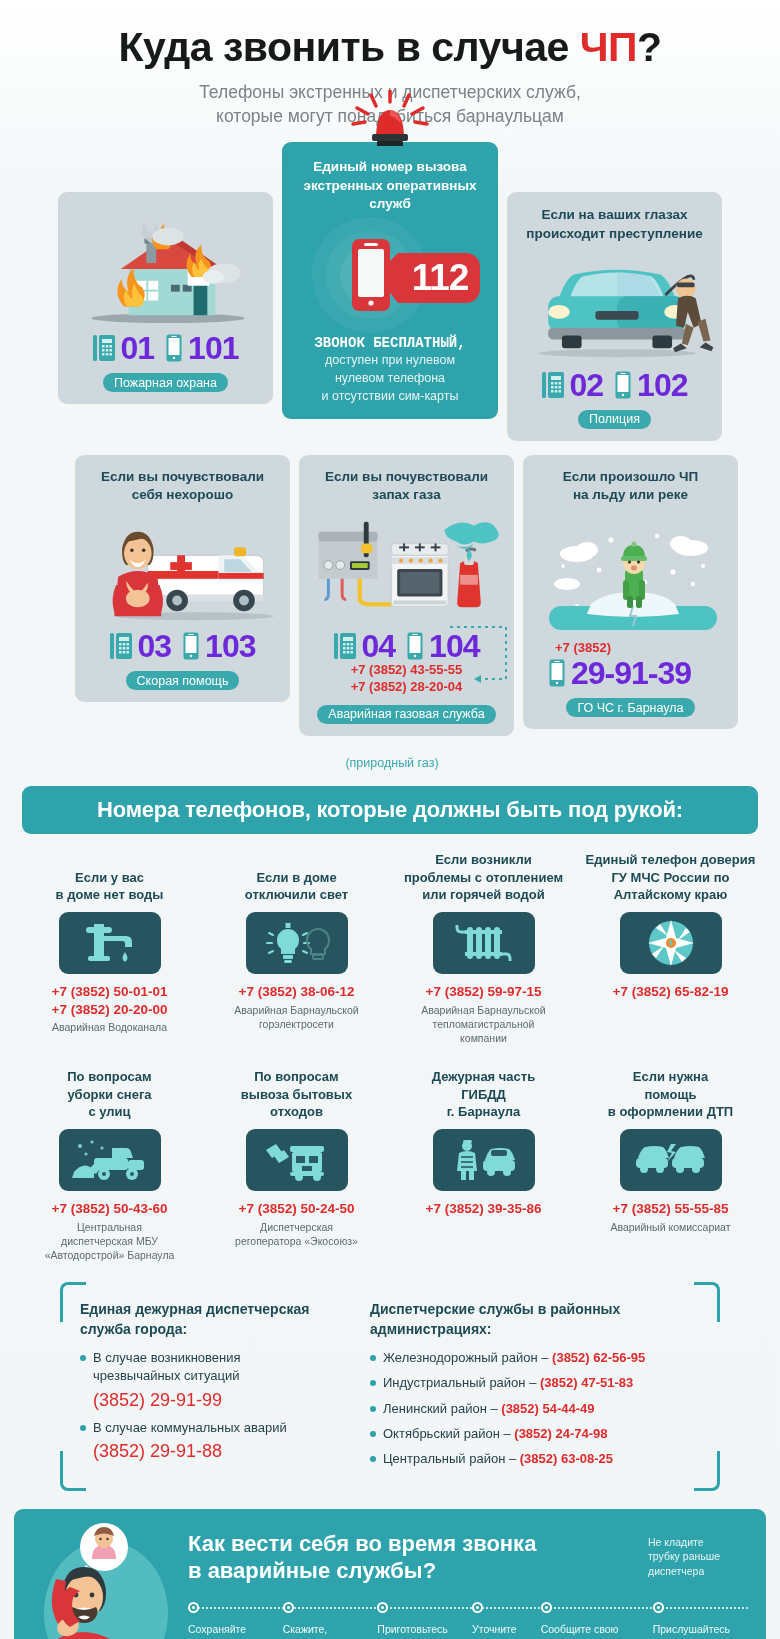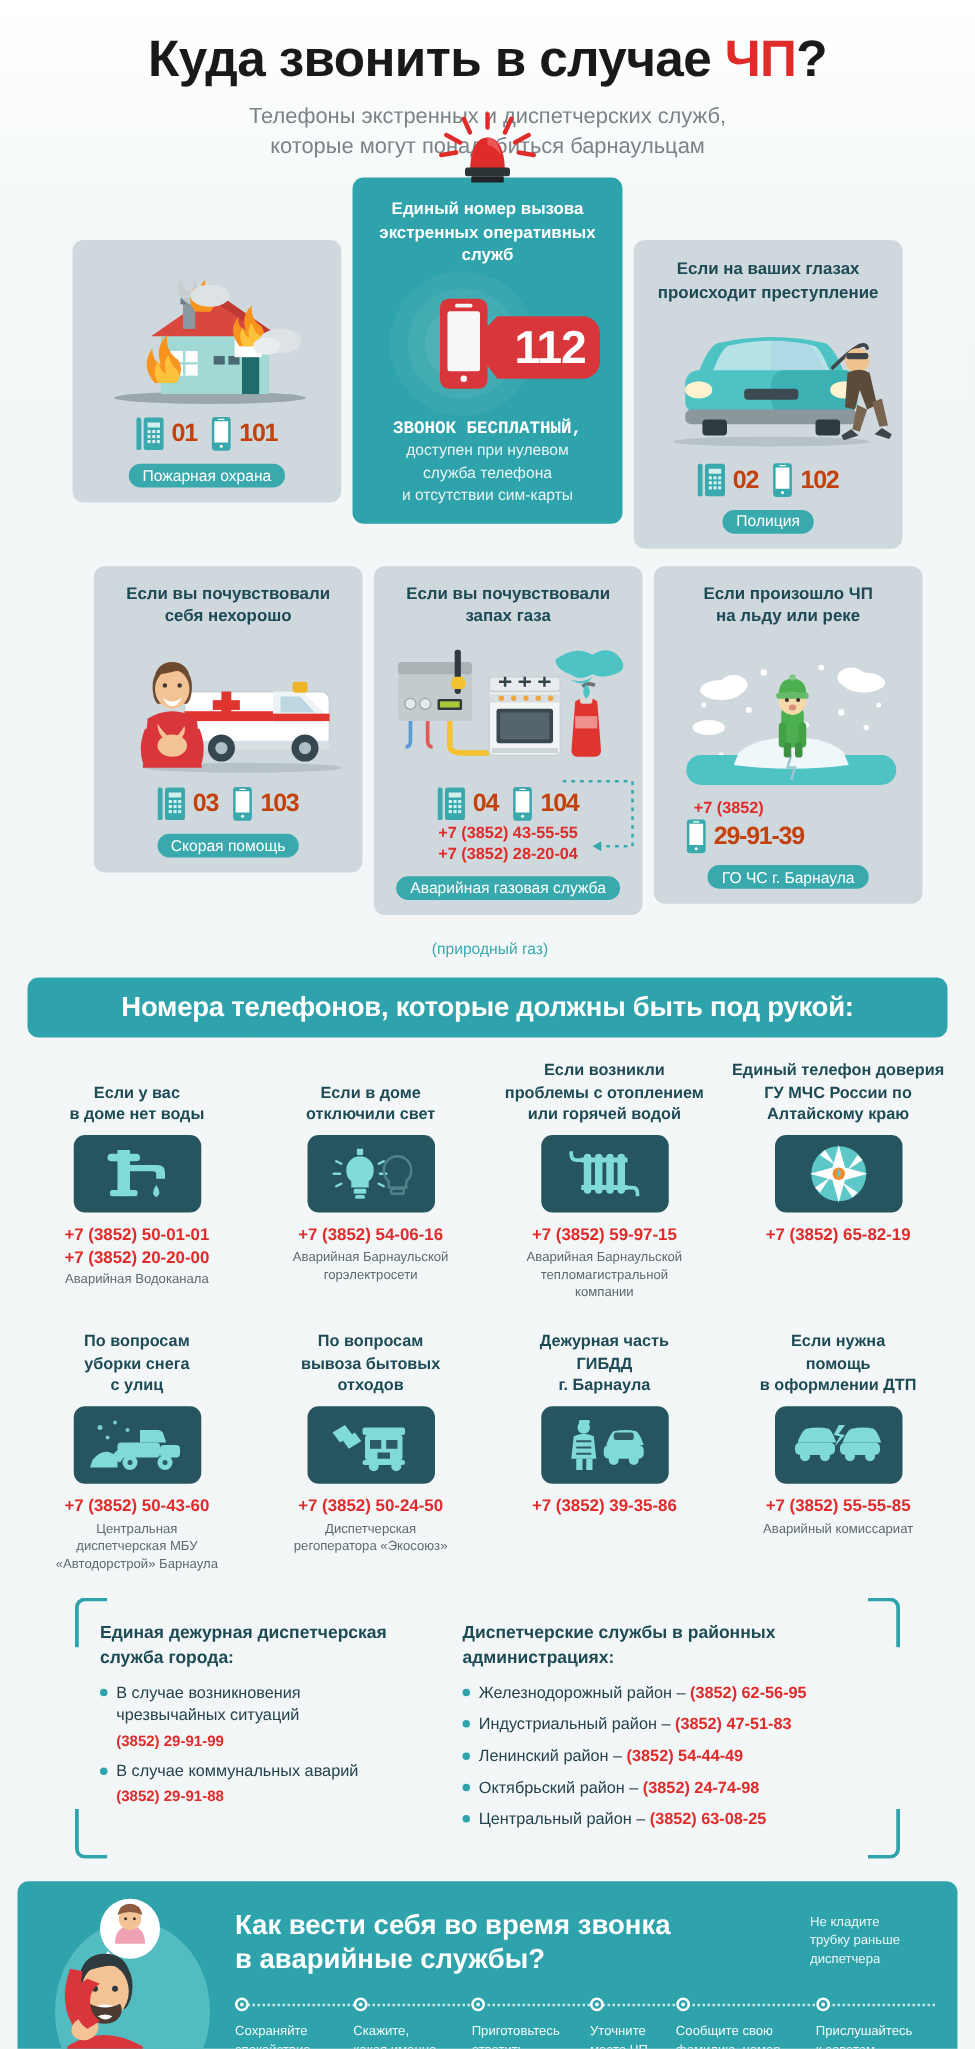--- a/index.html
+++ b/index.html
@@ -21,21 +21,21 @@
 
   
   .cards-row { display: flex; justify-content: center; gap: 9px; padding: 0 42px; align-items: flex-start; }
   .card {
     background: #cfd8dc; border-radius: 9px; width: 215px;
     padding: 14px 10px 12px; text-align: center; position: relative;
   }
   .card-title { font-size: 13.5px; font-weight: bold; color: #1d4a55; line-height: 1.35; }
   .card-art { height: 118px; position: relative; margin: 6px 0 2px; }
   .nums { display: flex; justify-content: center; align-items: center; gap: 6px; margin-top: 2px; }
-  .num { font-size: 20px; font-weight: bold; color: #c2410c; letter-spacing: -1px; line-height: 1; }
+  .num { font-size: 32px; font-weight: bold; color: #6d28d9; letter-spacing: -1px; line-height: 1; }
   .badge {
     display: inline-block; background: #3aa9ae; color: #fff; font-size: 12.5px;
     padding: 2.5px 11px; border-radius: 11px; margin-top: 9px;
   }
 
   
   .card-center {
     width: 216px; background: #2ea3ab; border-radius: 9px;
     padding: 16px 12px 14px; text-align: center; color: #fff; position: relative;
     margin-top: -50px;
@@ -78,21 +78,21 @@
   .br.tl { left:0; top:0; border-right:none; border-bottom:none; border-radius:8px 0 0 0;}
   .br.tr { right:0; top:0; border-left:none; border-bottom:none; border-radius:0 8px 0 0;}
   .br.bl { left:0; bottom:0; border-right:none; border-top:none; border-radius:0 0 0 8px;}
   .br.br2{ right:0; bottom:0; border-left:none; border-top:none; border-radius:0 0 8px 0;}
   .bcols { display:flex; gap: 22px; }
   .bcol { flex:1; }
   .bcol.left { flex: 0 0 268px; }
   .bhead { font-size: 14px; font-weight: bold; color:#1d4a55; line-height:1.4; margin-bottom: 10px; }
   .bitem { font-size: 13px; color: #25434c; line-height: 1.4; margin-bottom: 4px; position: relative; padding-left: 13px; }
   .bitem::before { content:""; position:absolute; left:0; top:6px; width:6px; height:6px; border-radius:50%; background:#2ea3ab; }
-  .bnum { font-size: 12px; font-weight: bold; color:#e02b2b; margin: 2px 0 8px 13px; }
+  .bnum { font-size: 18px; font-weight: normal; color:#e02b2b; margin: 2px 0 8px 13px; }
   .binline { font-weight: bold; color: #e02b2b; }
   .bitem.tight { margin-bottom: 7px; }
 
   
   .footer-panel {
     margin: 18px 14px 0; background: #2ea3ab; border-radius: 9px;
     display: flex; padding: 12px 14px 14px; position: relative; color: #fff;
   }
   .fp-art { width: 160px; flex: 0 0 160px; position: relative; }
   .fp-body { flex: 1; padding-top: 10px; padding-right: 4px; }
@@ -210,21 +210,21 @@
           <rect x="58" y="26" width="38" height="72" rx="7" fill="#d9363c"></rect>
           <rect x="64" y="36" width="26" height="48" rx="2" fill="#f7f8f8"></rect>
           <rect x="70" y="30" width="14" height="3" rx="1.5" fill="#f7f8f8"></rect>
           <circle cx="77" cy="90" r="2.6" fill="#f7f8f8"></circle>
           <path d="M104 40 h68 a14 14 0 0 1 14 14 v22 a14 14 0 0 1 -14 14 h-68 l-14 -18 v-18 Z" fill="#d9363c"></path>
         </svg>
         <div style="position:absolute; left:103px; top:40px; width:86px; height:50px; display:flex; align-items:center; justify-content:center; font-size:37px; font-weight:bold; color:#fff; letter-spacing:-1px;text-align:right;">112</div>
       </div>
       <div class="center-free">ЗВОНОК БЕСПЛАТНЫЙ,</div>
       <div class="center-sub">доступен при нулевом</div>
-      <div class="center-sub">служба телефона</div>
+      <div class="center-sub">нулевом телефона</div>
       <div class="center-sub">и отсутствии сим-карты</div>
     </div>
 
     <div class="card">
       <div class="card-title">Если на ваших глазах<br>происходит преступление</div>
       <div class="card-art">
         <svg viewBox="0 0 200 120" width="200" height="118">
           <ellipse cx="100" cy="106" rx="80" ry="4" fill="#b6c2c7"></ellipse>
           <path d="M40 52 q8 -22 16 -26 q22 -5 44 -5 q22 0 44 5 q8 4 16 26 Z" fill="#4ec3c4"></path>
           <path d="M52 50 q7 -19 13 -22 q18 -4 35 -4 q17 0 35 4 q6 3 13 22 Z" fill="#c8e9ef" opacity="0.85"></path>
@@ -525,21 +525,21 @@
               <line x1="3" y1="22" x2="8" y2="22"></line>
             <line x1="5" y1="32" x2="9" y2="30"></line>
               <line x1="43" y1="12" x2="39" y2="14"></line>
             <line x1="45" y1="22" x2="40" y2="22"></line>
               <line x1="43" y1="32" x2="39" y2="30"></line>
           </g>
           <path d="M54 8 a11 11 0 0 1 11 11 q0 6 -4 9 v5 h-14 v-5 q-4 -3 -4 -9 a11 11 0 0 1 11 -11Z" fill="none" stroke="#4d8388" stroke-width="2"></path>
           <rect x="49" y="34" width="10" height="4" rx="1" fill="none" stroke="#4d8388" stroke-width="2"></rect>
         </svg>
       </div>
-      <div class="gphone">+7 (3852) 54-06-16</div>
+      <div class="gphone">+7 (3852) 38-06-12</div>
       <div class="gcap">Аварийная Барнаульской<br>горэлектросети</div>
     </div>
 
     <div class="gcell">
       <div class="gtitle">Если возникли<br>проблемы с отоплением<br>или горячей водой</div>
       <div class="gicon">
         <svg width="62" height="44" viewBox="0 0 62 44">
           <g fill="#7fdad8">
             <rect x="14" y="6" width="6" height="32" rx="3"></rect>
               <rect x="23" y="6" width="6" height="32" rx="3"></rect>

